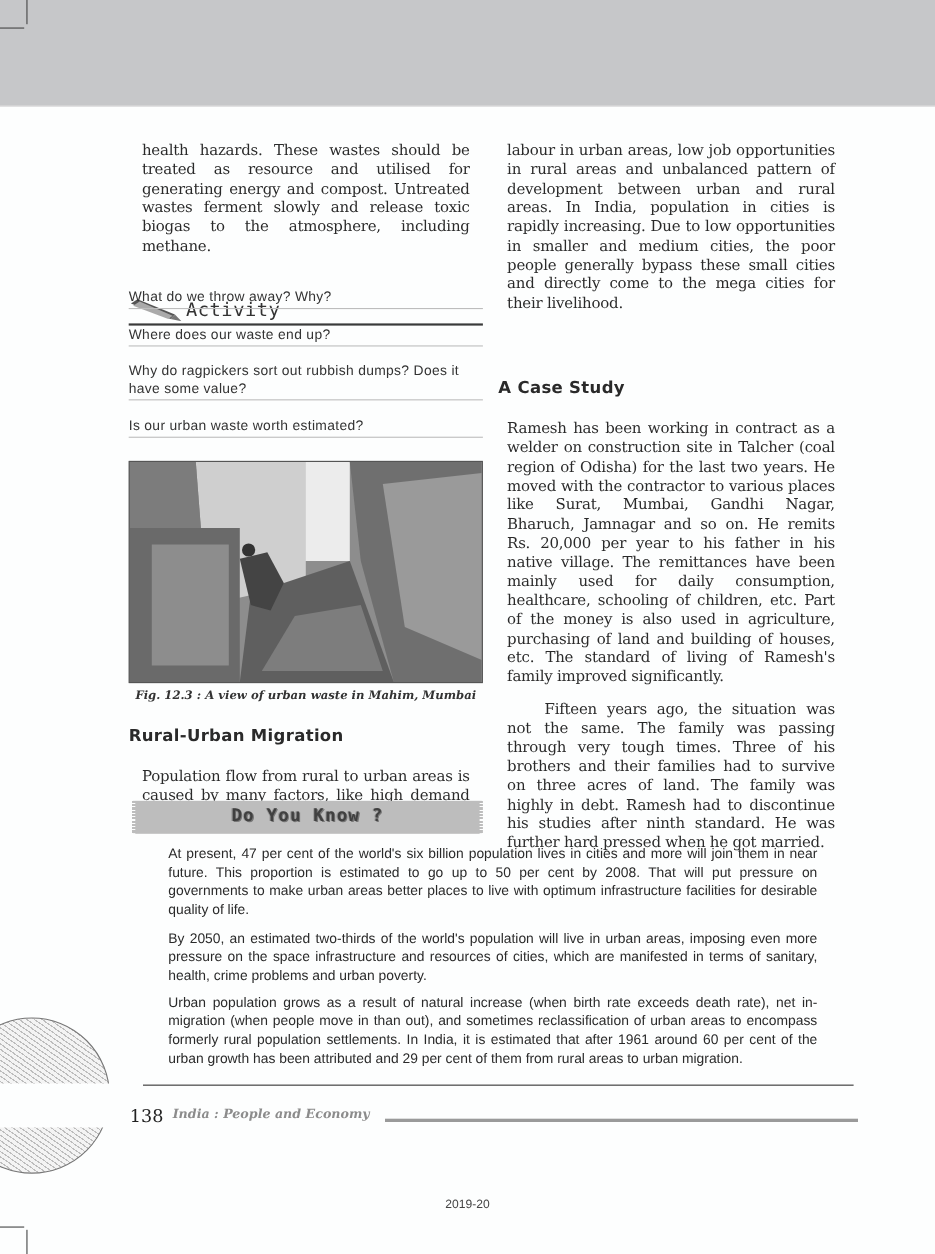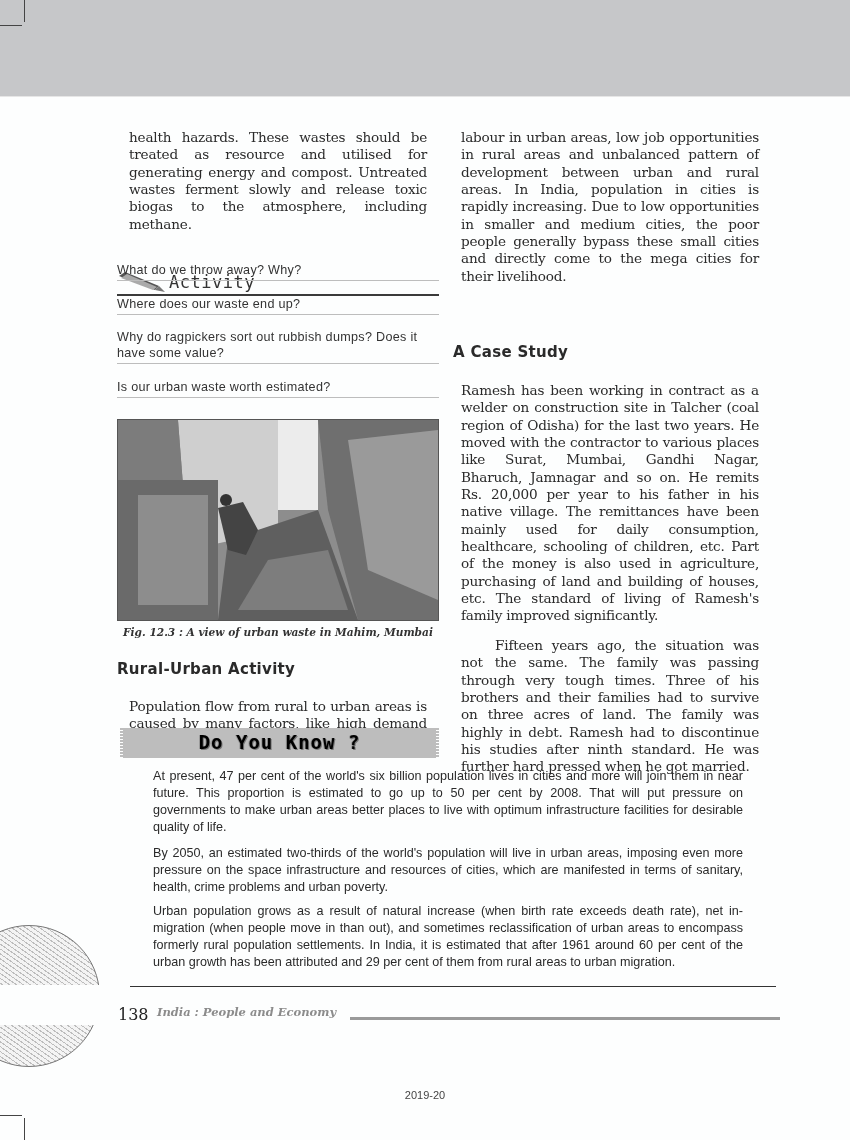--- a/index.html
+++ b/index.html
@@ -15,21 +15,21 @@
   .activity-head { position:absolute; left:117px; top:226px; width:322px; height:24px; border-bottom:2px solid #3a3a3a;margin-top:44px; }
   .pencil { position:absolute; left:2px; top:2px; width:50px; height:20px; }
   .activity-title { position:absolute; left:52px; top:2px; font-family:"DejaVu Sans Mono", monospace; font-size:17px; color:#333; letter-spacing:0.5px; }
   .act-item { position:absolute; left:117px; width:322px; font-family:"Liberation Sans", sans-serif; font-size:12.6px; line-height:16px; color:#333; border-bottom:1.5px solid #bdbdbd; padding-bottom:2px; letter-spacing:0.3px; }
   .photo { position:absolute; left:117px; top:419px; width:320px; height:200px; border:1px solid #555; overflow:hidden; background:#8a8a8a; }
   .caption { position:absolute; left:117px; top:626px; width:322px; font-family:"DejaVu Serif", serif; font-style:italic; font-weight:bold; font-size:10.6px; color:#333; text-align:center; }
   .section-h { position:absolute; font-family:"DejaVu Sans", sans-serif; font-weight:bold; font-size:15px; color:#2a2a2a; letter-spacing:0.3px; }
   .dyk-banner { position:absolute; left:121px; top:728px; width:317px; height:30px; background:#bdbdbd; }
   .dyk-banner:before, .dyk-banner:after { content:""; position:absolute; top:0; width:3px; height:30px; background:repeating-linear-gradient(#bdbdbd 0 2px, #fdfefe 2px 3px); }
   .dyk-banner:before { left:-1px; } .dyk-banner:after { right:-1px; }
-  .dyk-text { position:absolute; left:0; top:3px; width:317px; text-align:center; font-family:"DejaVu Sans Mono", monospace; font-weight:bold; font-size:19px; color:#000000; text-shadow:1px 1px 0 #777, -1px 0 0 #999; letter-spacing:1px; }
+  .dyk-text { position:absolute; left:0; top:3px; width:317px; text-align:center; font-family:"DejaVu Sans Mono", monospace; font-weight:bold; font-size:16px; color:#404040; text-shadow:1px 1px 0 #777, -1px 0 0 #999; letter-spacing:1px; }
   .dyk-para { position:absolute; left:153px; width:590px; font-family:"Liberation Sans", sans-serif; font-size:12.6px; line-height:17px; text-align:justify; color:#2a2a2a; margin:0; }
   .dyk-rule { position:absolute; left:118px; top:986px; width:658px; height:1px; background:#333; }
   .globe { position:absolute; left:-42px; top:925px; width:140px; height:140px; border-radius:50%; border:1px solid #777; overflow:hidden; background:repeating-linear-gradient(35deg, #f4f4f4 0 3px, #bdbdbd 3px 4px), #eee; }
   .globe-mask { position:absolute; left:0; top:985px; width:130px; height:40px; background:#fdfefe; }
   .footer-num { position:absolute; left:118px; top:1005px; font-family:"DejaVu Serif", serif; font-weight:normal; font-size:16px; color:#222; }
   .footer-title { position:absolute; left:157px; top:1005px; font-family:"DejaVu Serif", serif; font-style:italic; font-weight:bold; font-size:11.5px; color:#8c8c8c; }
   .footer-rule { position:absolute; left:350px; top:1017px; width:430px; height:3px; background:#9a9a9a; }
   .year { position:absolute; left:0; top:1089px; width:850px; text-align:center; font-family:"Liberation Sans", sans-serif; font-size:11px; color:#444; }
 </style>
 </head>
@@ -70,21 +70,21 @@
     <polygon points="200,0 320,0 320,200 240,200 210,90" fill="#6f6f6f"></polygon>
     <polygon points="230,20 320,10 320,180 250,150" fill="#9a9a9a"></polygon>
     <polygon points="100,200 110,120 200,90 240,200" fill="#5f5f5f"></polygon>
     <polygon points="120,190 150,140 210,130 230,190" fill="#7d7d7d"></polygon>
     <circle cx="108" cy="80" r="6" fill="#333"></circle>
     <polygon points="100,88 125,82 140,110 128,135 110,130" fill="#444"></polygon>
   </svg>
 </div>
 <div class="caption">Fig. 12.3 : A view of urban waste in Mahim, Mumbai</div>
 
-<div class="section-h" style="left:117px; top:660px;">Rural-Urban Activity</div>
+<div class="section-h" style="left:117px; top:660px;">Rural-Urban Migration</div>
 <div class="col col-left" style="top:686px;">
   <p class="para">Population flow from rural to urban areas is caused by many factors, like high demand for</p>
 </div>
 
 <div class="col col-right" style="top:117px;">
   <p class="para">labour in urban areas, low job opportunities in rural areas and unbalanced pattern of development between urban and rural areas. In India, population in cities is rapidly increasing. Due to low opportunities in smaller and medium cities, the poor people generally bypass these small cities and directly come to the mega cities for their livelihood.</p>
 </div>
 
 <div class="section-h" style="left:453px; top:343px;">A Case Study</div>
 <div class="col col-right" style="top:370px;">

